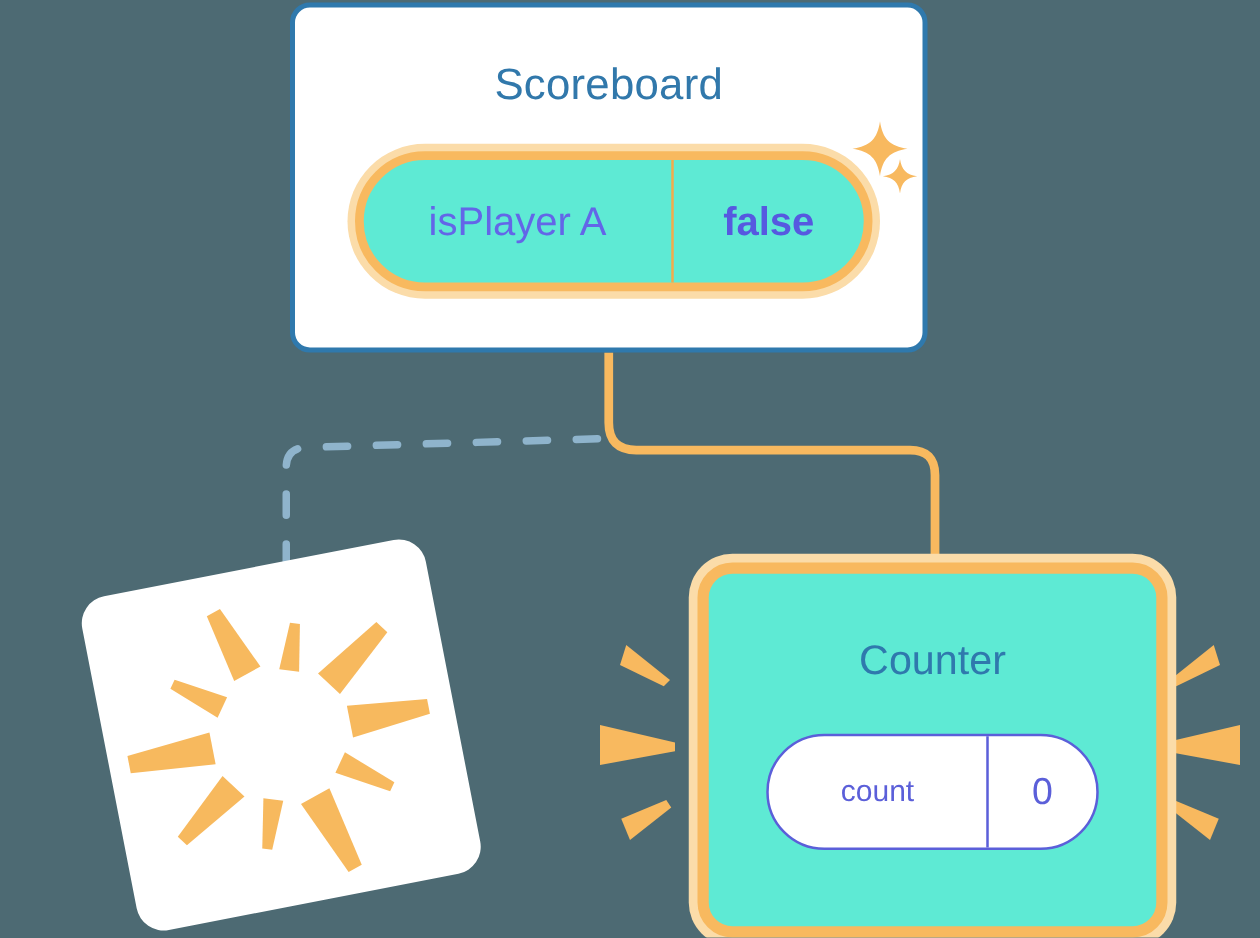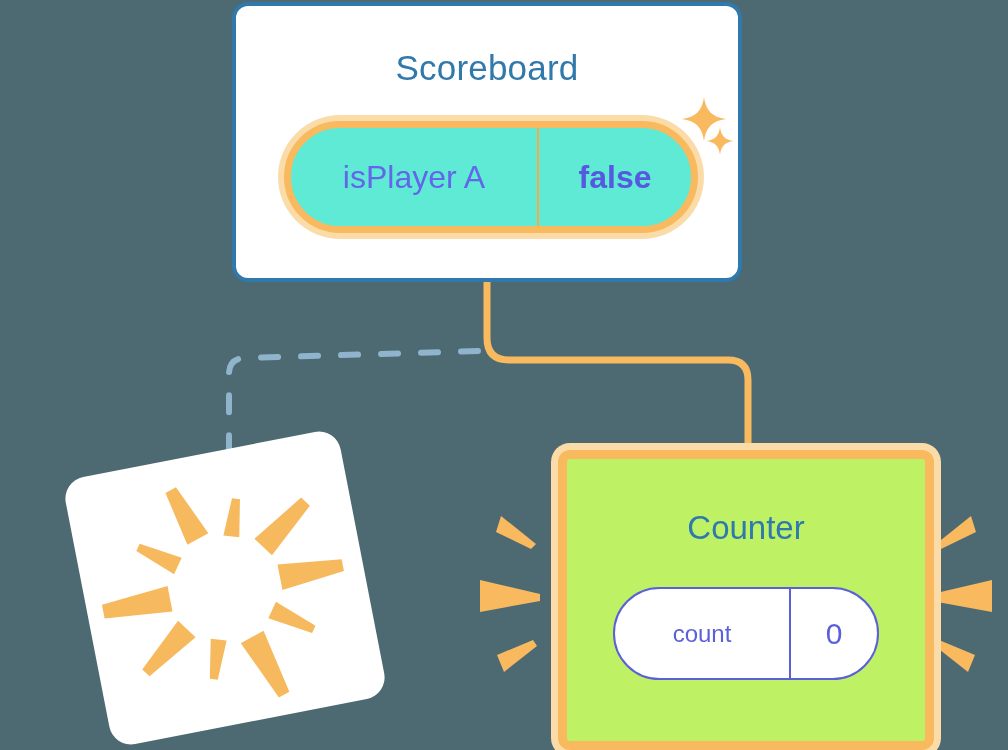--- a/index.html
+++ b/index.html
@@ -101,23 +101,23 @@
   }
 
   
   .counter-card {
     position: absolute;
     left: 558px;
     top: 450px;
     width: 376px;
     height: 300px;
     box-sizing: border-box;
-    background: #bef264;
+    background: #5eead4;
     border: 9px solid #f8b95f;
-    border-radius: 12px;
+    border-radius: 28px;
     box-shadow: 0 0 0 7px #fbdca9;
     z-index: 3;
   }
   .counter-title {
     position: absolute;
     left: 0;
     top: 52px;
     width: 100%;
     text-align: center;
     color: #2f79ad;

